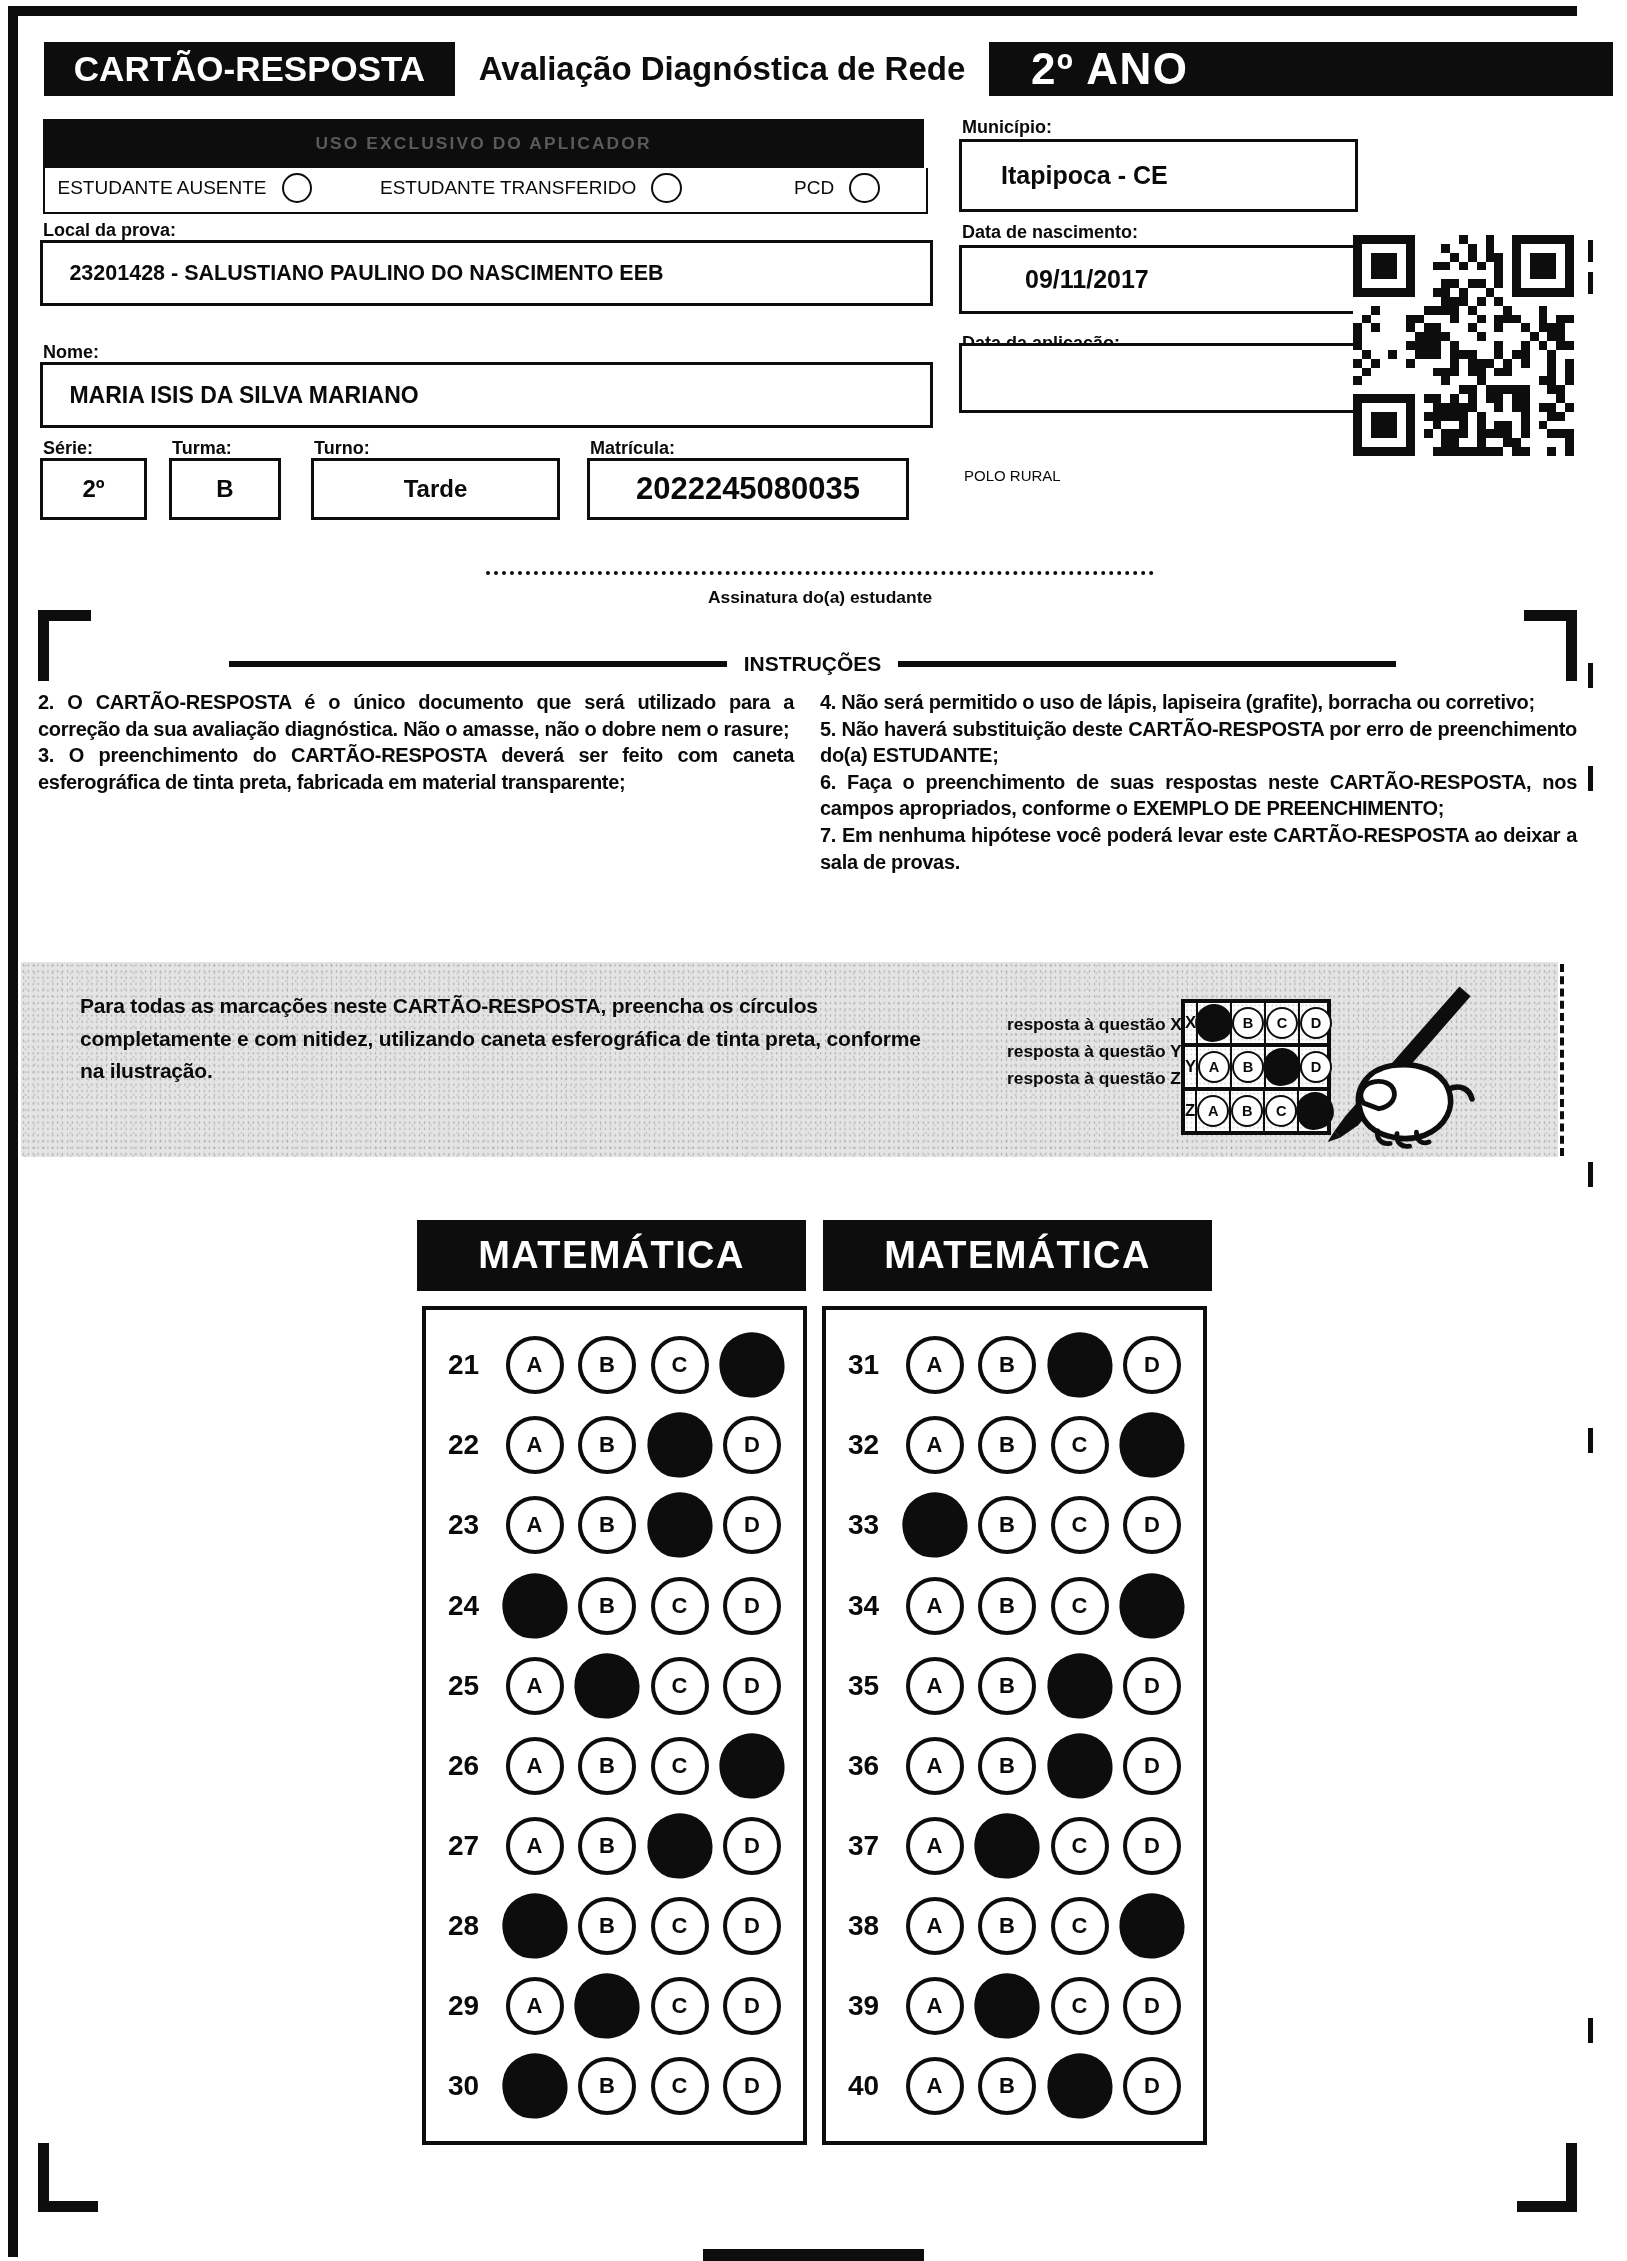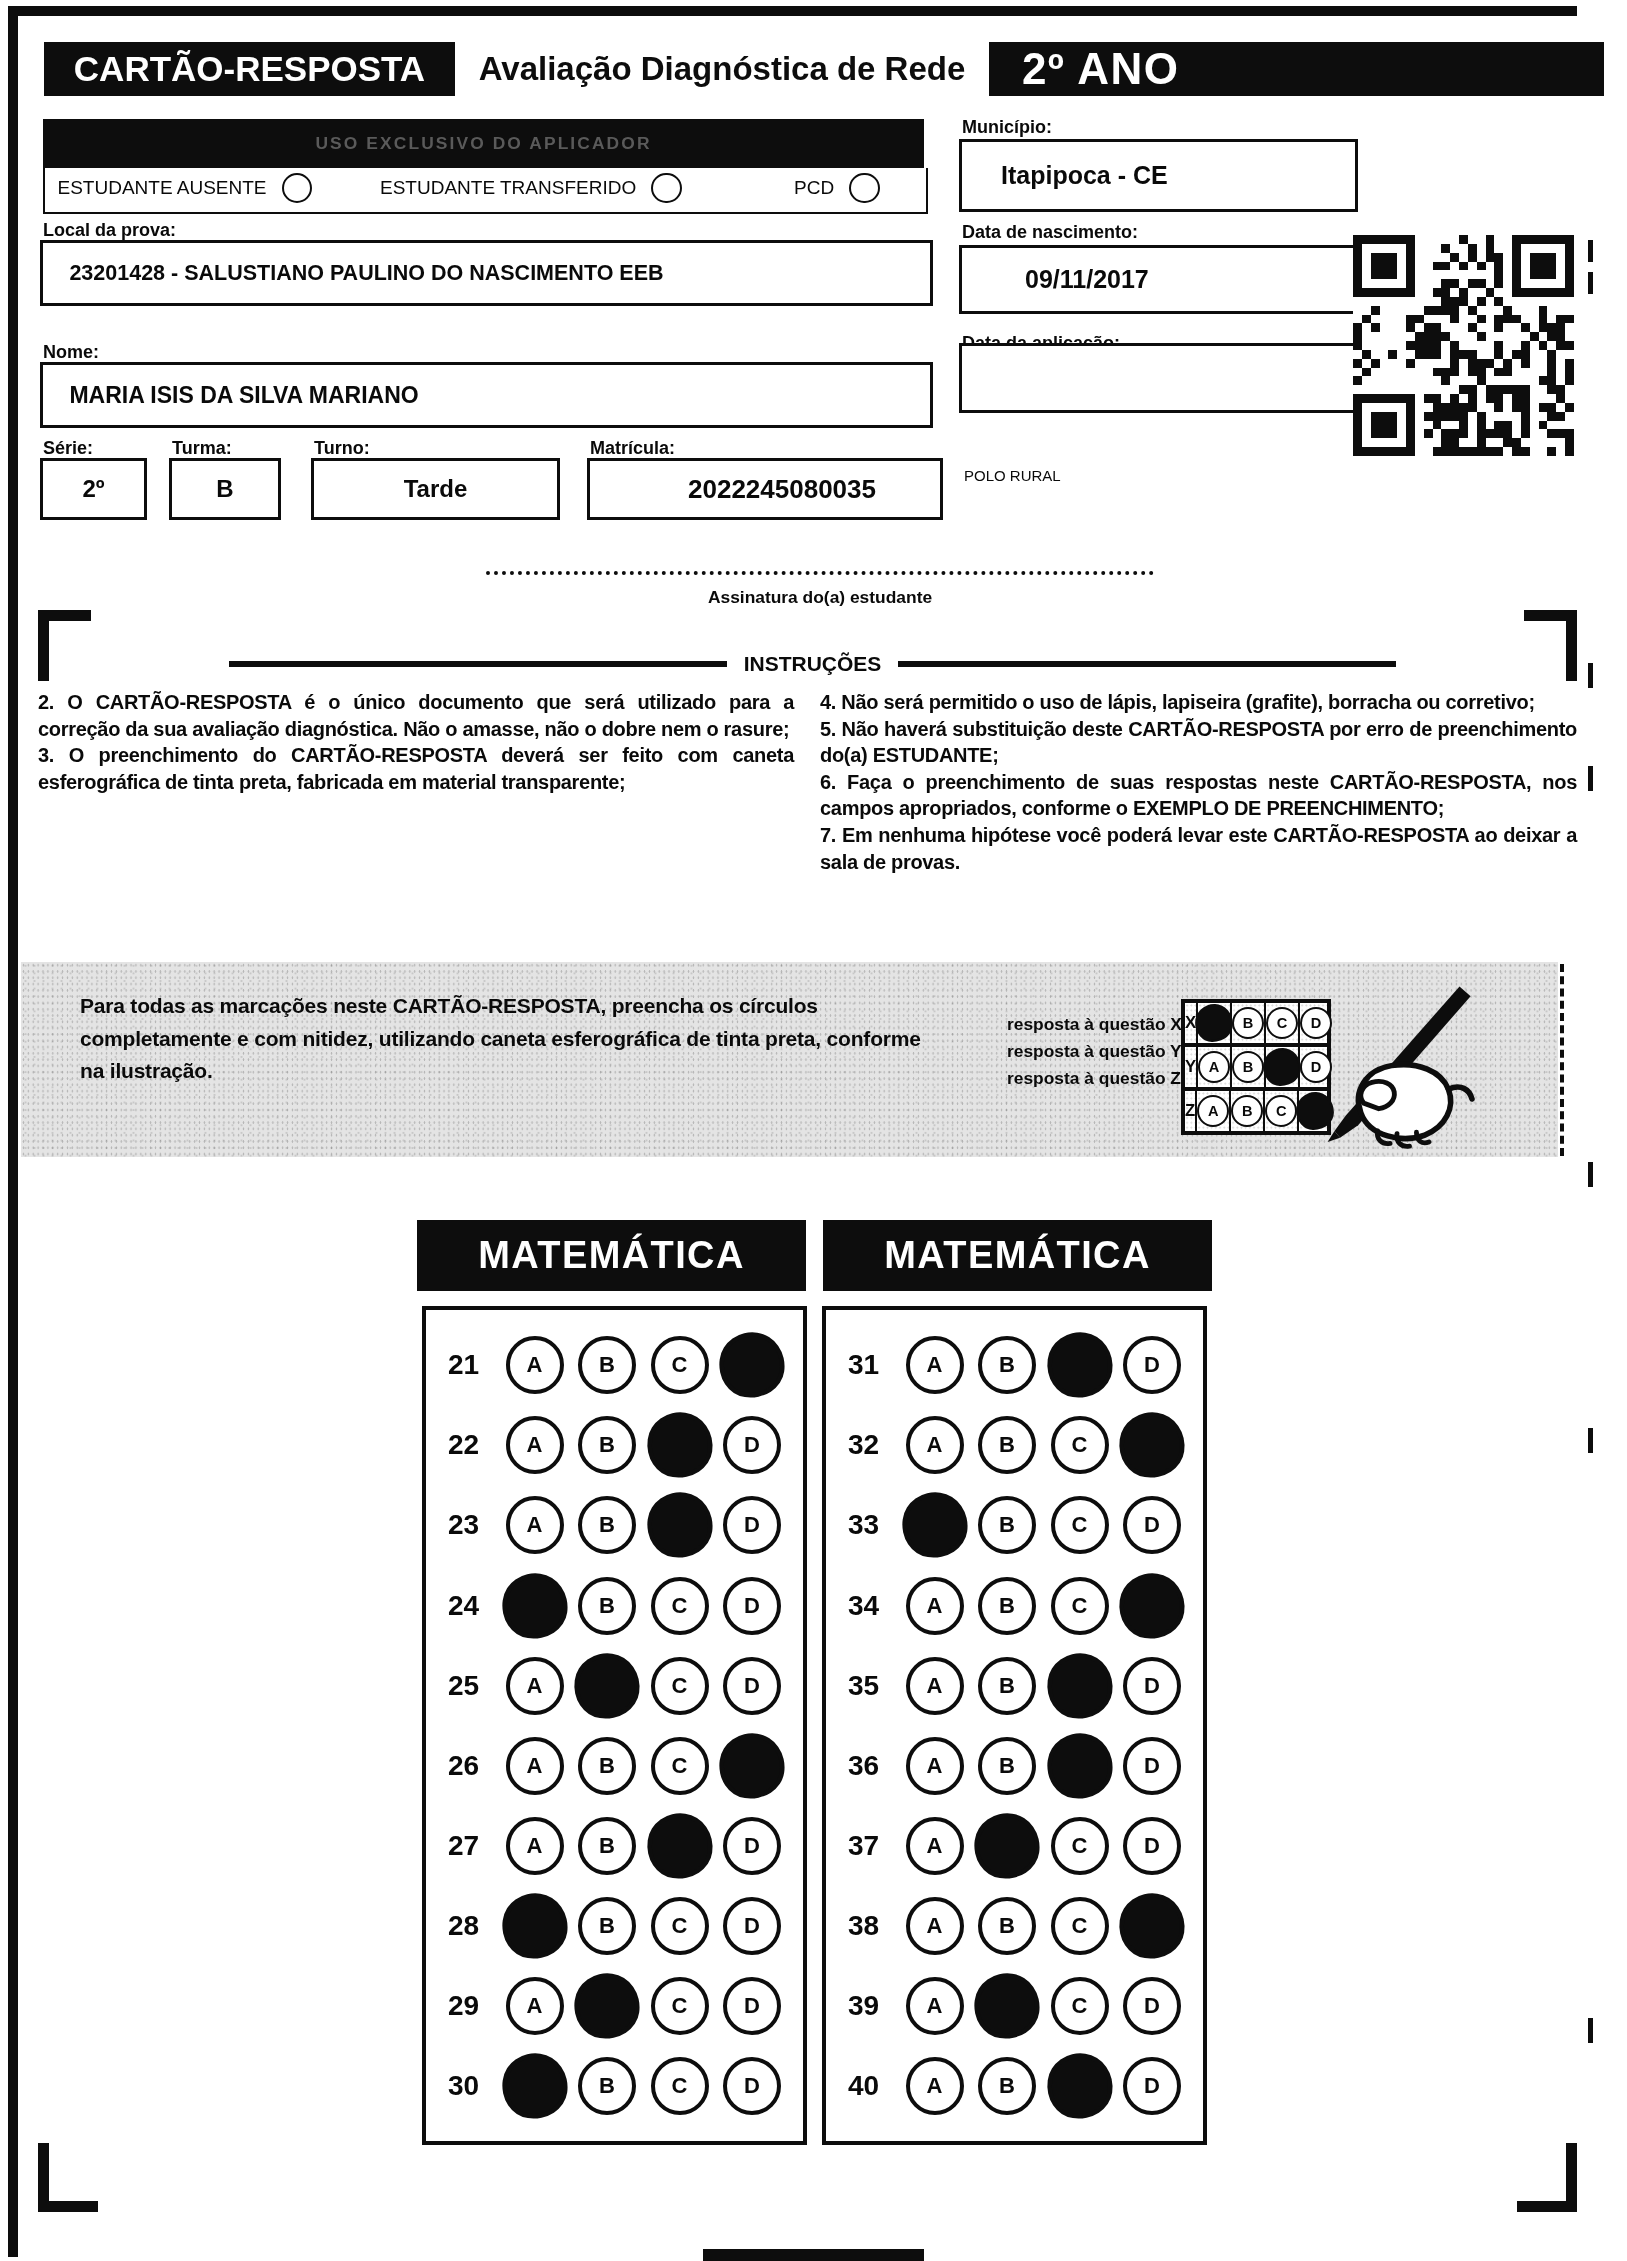--- a/index.html
+++ b/index.html
@@ -13,21 +13,21 @@
 
   
   .bar-top{left:8.3px;top:5.6px;width:1569px;height:10.4px;background:#0d0d0d;}
   .bar-left{left:8.3px;top:5.6px;width:9.7px;height:2251px;background:#0d0d0d;}
   .edge-dash{width:4.9px;background:#0d0d0d;left:1588px;}
 
   
   .h-title{left:44px;top:42px;width:411px;height:54px;justify-content:center;font-size:35px;letter-spacing:0px;}
   .h-sub{left:456px;top:42px;width:532px;height:54px;background:#ffffff;color:#0d0d0d;
          display:flex;align-items:center;justify-content:center;font-size:33px;font-weight:700;}
-  .h-grade{left:989px;top:42px;width:582px;height:54px;font-size:44px;padding-left:33px;letter-spacing:1.4px;}
+  .h-grade{left:989px;top:42px;width:582px;height:54px;font-size:44px;padding-left:42px;letter-spacing:1.4px;}
 
   
   .apl-bar{left:43px;top:119px;width:881px;height:49px;justify-content:center;}
   .apl-bar span{color:#5a5a5a;font-size:17.4px;font-weight:700;letter-spacing:2.1px;}
   .apl-row{left:43px;top:168px;width:881px;height:44px;border:2.1px solid #0d0d0d;border-top:none;background:#fff;}
   .chk{position:absolute;top:0;height:40px;display:flex;align-items:center;gap:15.3px;font-size:19px;}
   .chk-circle{width:26.4px;height:26.4px;border:2.1px solid #0d0d0d;border-radius:50%;background:#fff;}
 
   .flabel{font-size:18px;font-weight:700;}
   .fbox{border:3.5px solid #0d0d0d;background:#fff;display:flex;align-items:center;font-weight:700;}
@@ -143,21 +143,21 @@
   <div class="abs fbox" style="left:169px;top:458px;width:106px;height:56px;justify-content:center;font-size:24px;">
       <span>B</span>
     </div>
 
   <div class="abs flabel" style="left:314px;top:438px;">Turno:</div>
   <div class="abs fbox" style="left:311px;top:458px;width:243px;height:56px;justify-content:center;font-size:24px;">
       <span>Tarde</span>
     </div>
 
   <div class="abs flabel" style="left:590px;top:438px;">Matrícula:</div>
-  <div class="abs fbox" style="left:587px;top:458px;width:316px;height:56px;justify-content:center;font-size:26px;padding-left:34px;">
+  <div class="abs fbox" style="left:587px;top:458px;width:316px;height:56px;justify-content:center;font-size:31px;">
       <span>2022245080035</span>
     </div>
 
   <div class="abs flabel" style="left:962px;top:117px;">Município:</div>
   <div class="abs fbox" style="left:959px;top:139px;width:354px;height:67px;padding-left:39px;font-size:25px;">
       <span>Itapipoca - CE</span>
     </div>
 
   <div class="abs flabel" style="left:962px;top:222px;">Data de nascimento:</div>
   <div class="abs fbox" style="left:959px;top:245px;width:354px;height:63px;padding-left:63px;font-size:25px;">

